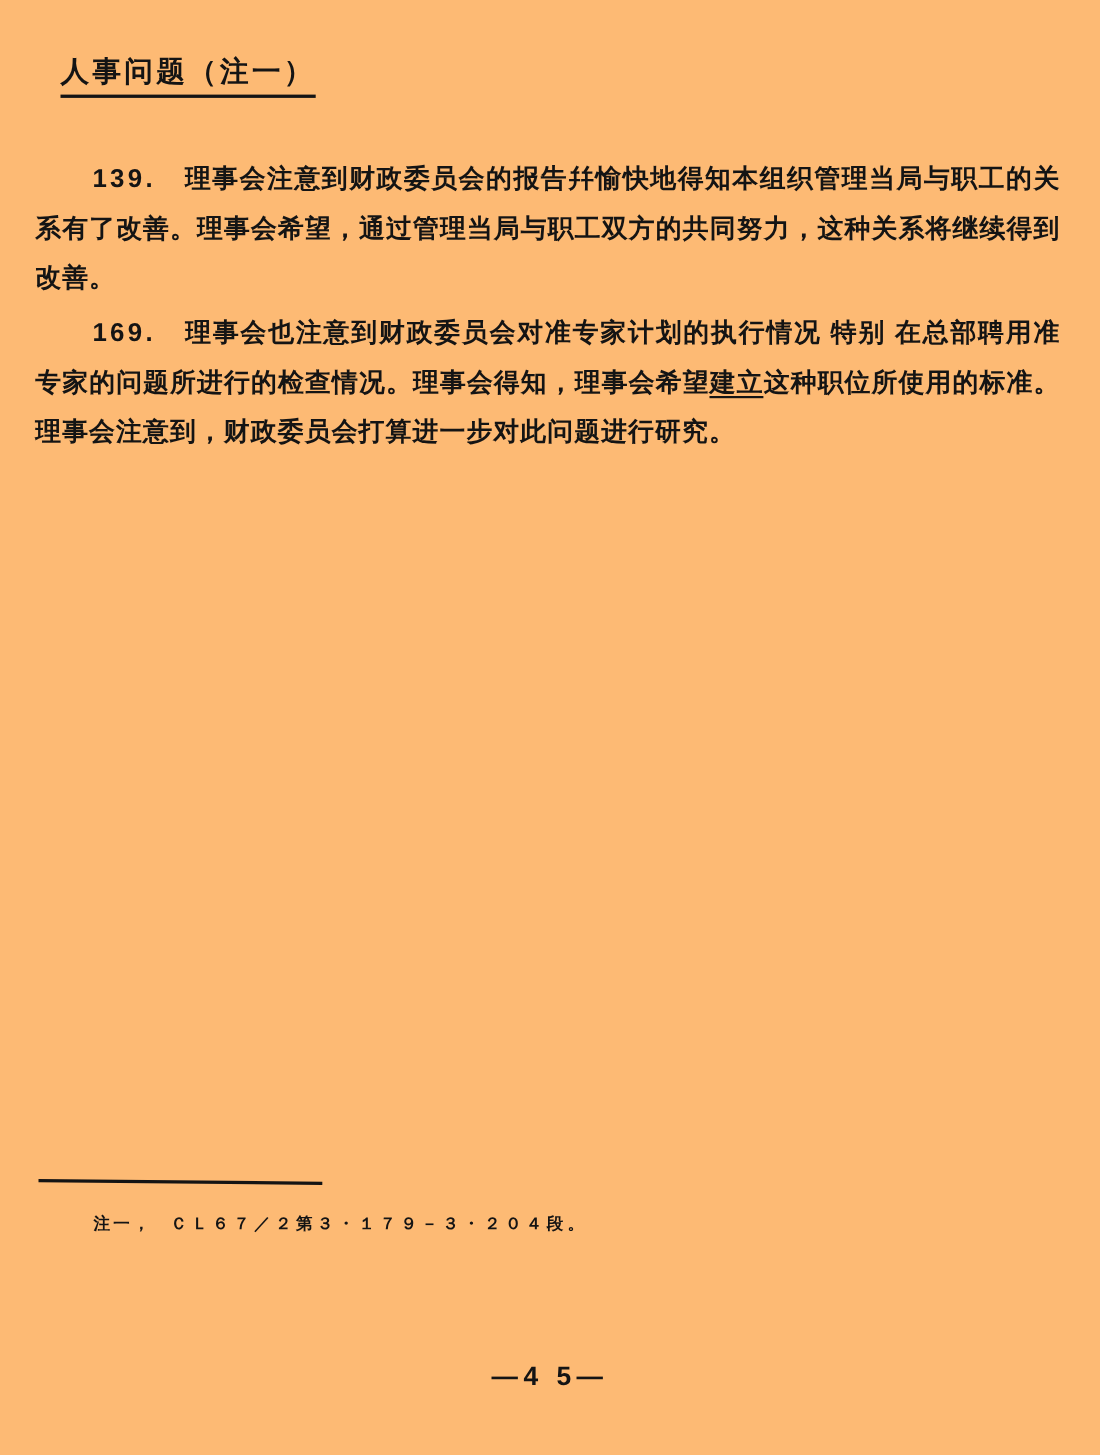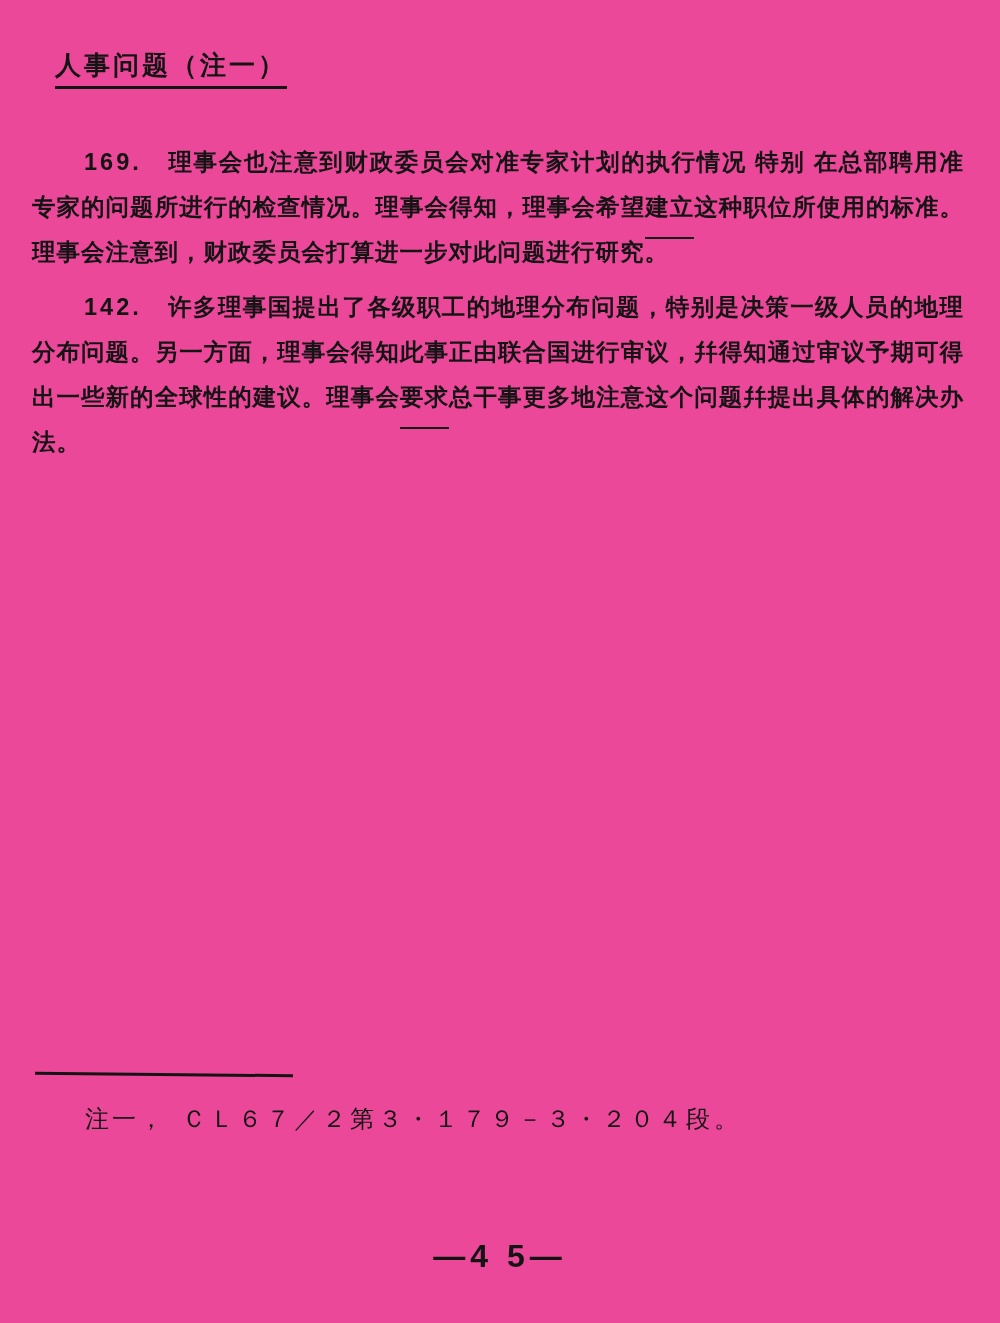--- a/index.html
+++ b/index.html
@@ -4,21 +4,21 @@
 <style>
   html,body{margin:0;padding:0;}
   body{
     width:1000px;height:1323px;
     background:#e9e9e7;
     font-family:"Liberation Sans", sans-serif;
   }
   .page{
     position:relative;
     width:1000px;height:1323px;
-    background:#ec4899;
+    background:#fdba74;
     color:#141414;
     overflow:hidden;
   }
   .heading{
     position:absolute;
     top:48px;left:55px;
     font-size:26px;
     font-weight:700;
     letter-spacing:3px;
     padding-bottom:3px;
@@ -39,62 +39,62 @@
     text-indent:52px;
     letter-spacing:1px;
   }
   .para-142{margin-top:10px;}
   .pnum{
     letter-spacing:3px;
     margin-right:26px;
   }
   .uline{
     border-bottom:2.5px solid #141414;
-    padding-bottom:17px;
+    padding-bottom:0;
   }
   .footnote-rule{
     position:absolute;
     top:1073px;left:35px;
     width:258px;height:3px;
     background:#141414;
     transform:rotate(0.55deg);
   }
   .footnote{
     position:absolute;
     top:1103px;left:85px;
-    font-size:24px;
-    font-weight:400;
+    font-size:15px;
+    font-weight:700;
     white-space:nowrap;
   }
   .footnote .fn-label{letter-spacing:3px;}
   .footnote .fn-text{letter-spacing:4px;margin-left:16px;}
   .page-number{
     position:absolute;
     top:1238px;left:0;
     width:100%;
     text-align:center;
-    font-size:32px;
+    font-size:24px;
     font-weight:600;
     letter-spacing:5px;
   }
 </style>
 </head>
 <body>
 
 <div class="page">
 
   <div class="heading">人事问题（注一）</div>
 
   <div class="body-text">
 
+    <p class="para"><span class="pnum">139.</span><span>理事会注意到财政委员会的报告幷愉快地得知本组织管理当局与职工的关系有了改善。理事会希望，通过管理当局与职工双方的共同努力，这种关系将继续得到改善。</span></p>
 
 
     <p class="para"><span class="pnum">169.</span><span>理事会也注意到财政委员会对准专家计划的执行情况 特别 在总部聘用准专家的问题所进行的检查情况。理事会得知，理事会希望</span><span class="uline">建立</span><span>这种职位所使用的标准。理事会注意到，财政委员会打算进一步对此问题进行研究。</span></p>
 
-    <p class="para para-142"><span class="pnum">142.</span><span>许多理事国提出了各级职工的地理分布问题，特别是决策一级人员的地理分布问题。另一方面，理事会得知此事正由联合国进行审议，幷得知通过审议予期可得出一些新的全球性的建议。理事会</span><span class="uline">要求</span><span>总干事更多地注意这个问题幷提出具体的解决办法。</span></p>
 
   </div>
 
   <div class="footnote-rule"></div>
 
   <div class="footnote"><span class="fn-label">注一，</span><span class="fn-text">ＣＬ６７／２第３・１７９－３・２０４段。</span></div>
 
   <div class="page-number">—4 5—</div>
 
 </div>

